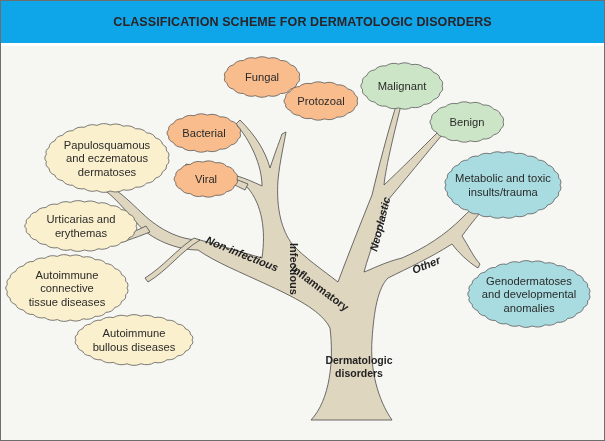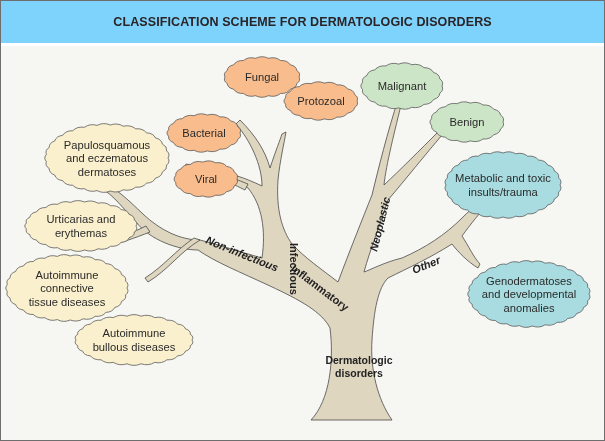--- a/index.html
+++ b/index.html
@@ -1,18 +1,18 @@
 <!DOCTYPE html>
 <html><head>
 <meta charset="utf-8">
 <style>
   html, body { margin:0; padding:0; }
   body { width:605px; height:441px; position:relative; background:#f6f6f2; font-family:"Liberation Sans", sans-serif; overflow:hidden; }
   .frame { position:absolute; left:0; top:0; width:603px; height:439px; border:1px solid #6e6e6e; background:#f6f6f2; }
-  .header { position:absolute; left:0; top:0; width:603px; height:42px; background:#7dd3fc; border-bottom:3px solid #ffffff; }
+  .header { position:absolute; left:0; top:0; width:603px; height:42px; background:#0ea5e9; border-bottom:3px solid #ffffff; }
   .header-title { position:absolute; left:0; right:0; top:14px; text-align:center; font-weight:bold; font-size:12.5px; color:#2b2326; letter-spacing:0.1px; }
   svg { position:absolute; left:0; top:0; }
   .lbl { font-family:"Liberation Sans", sans-serif; font-size:11.2px; fill:#2a2a2a; }
   .branch { font-family:"Liberation Sans", sans-serif; font-size:11px; font-weight:bold; font-style:italic; fill:#222; }
   .trunk { font-family:"Liberation Sans", sans-serif; font-size:10.5px; font-weight:bold; fill:#222; }
 </style>
 </head>
 <body>
 
 <div class="frame">

